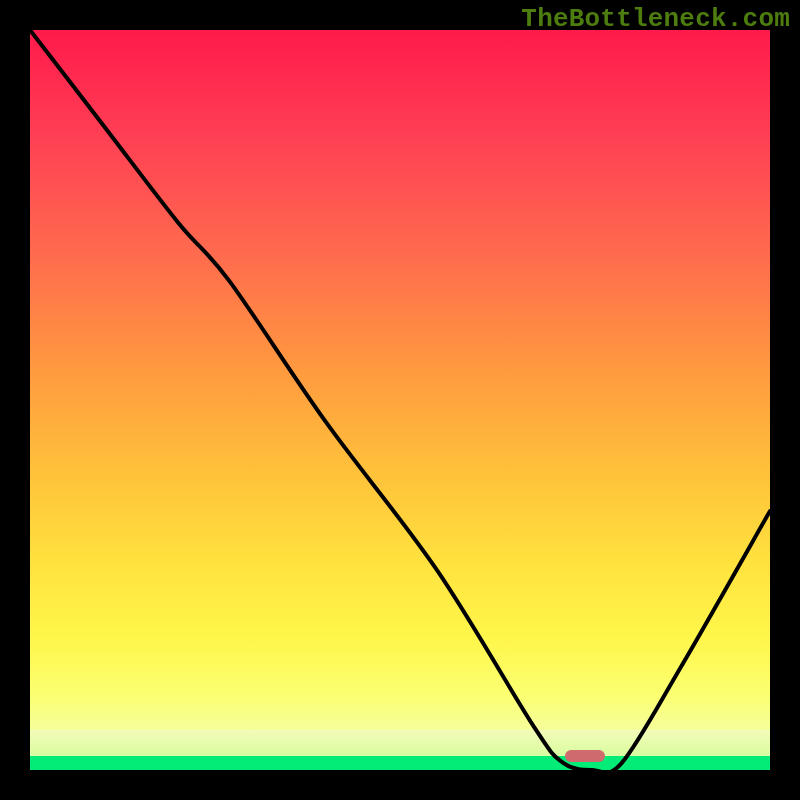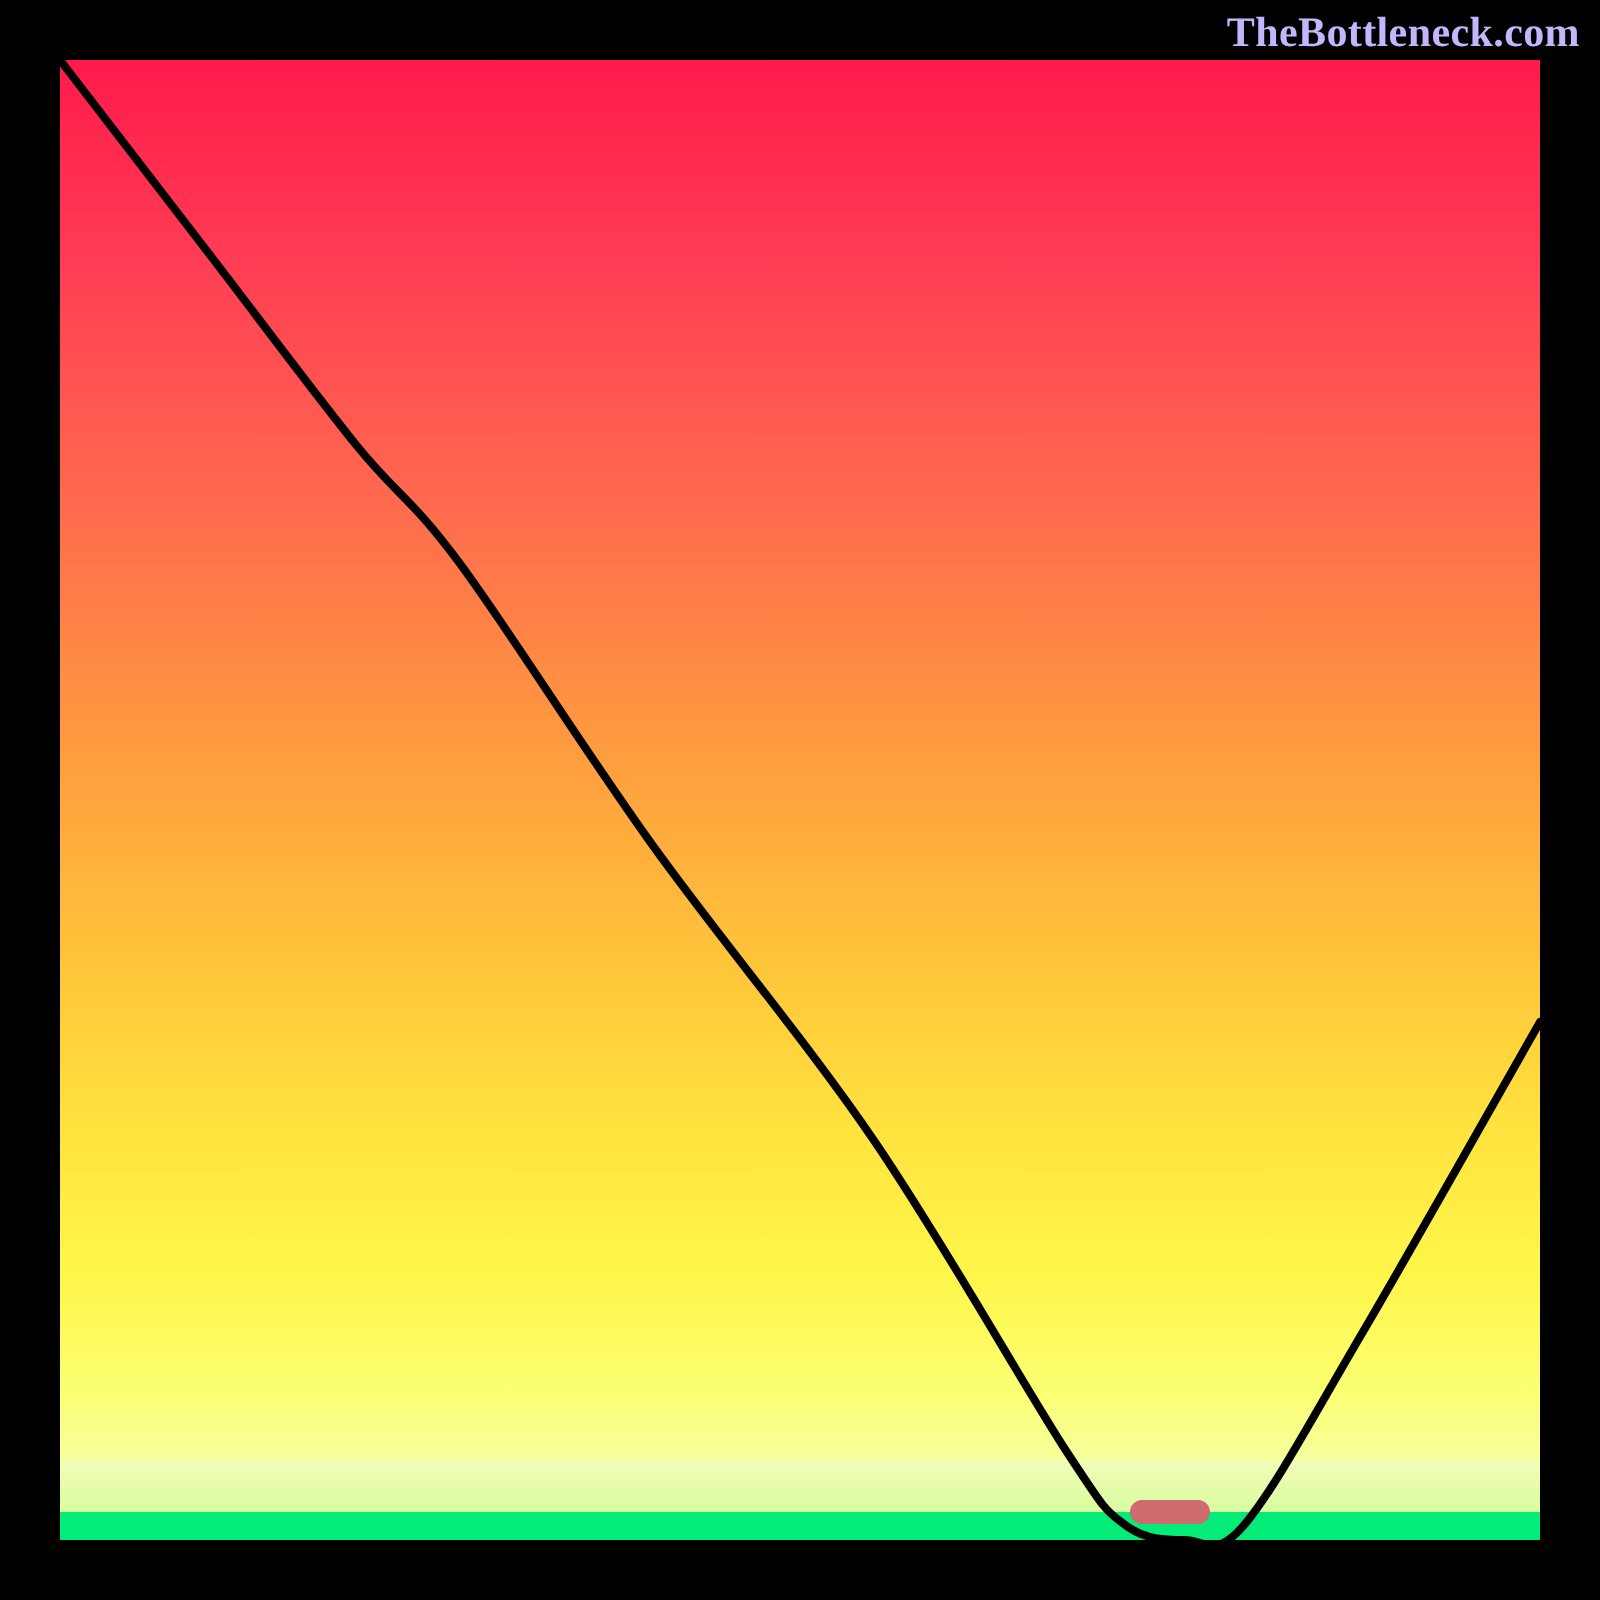--- a/index.html
+++ b/index.html
@@ -58,24 +58,24 @@
     position: absolute;
     left: 0; top: 0;
     width: 740px;
     height: 740px;
     display: block;
   }
   .credit {
     position: absolute;
     top: 4px;
     right: 10px;
-    color: #c4b5fd;
-    font-family: Liberation Serif, serif;
+    color: #4d7c0f;
+    font-family: Liberation Mono, monospace;
     font-weight: 700;
-    font-size: 21px;
+    font-size: 26px;
     letter-spacing: 0.2px;
   }
   .marker {
     position: absolute;
     width: 40px;
     height: 12px;
     border-radius: 6px;
     background: #cf6a6f;
   }
 </style>

